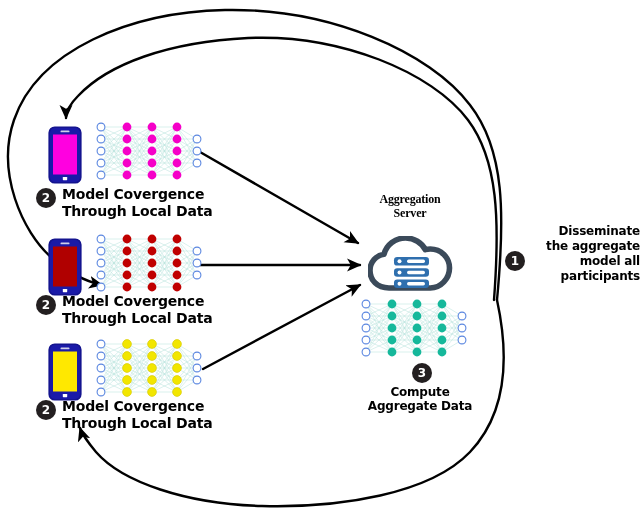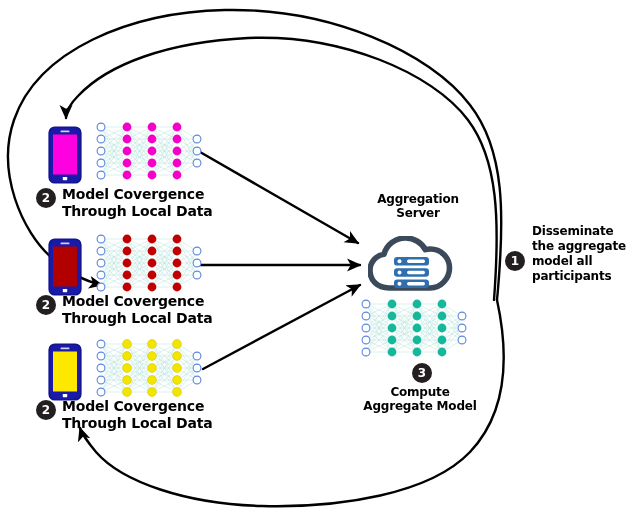--- a/index.html
+++ b/index.html
@@ -229,21 +229,21 @@
         <circle cx="84" cy="19" r="4.4"></circle>
       <circle cx="84" cy="31" r="4.4"></circle>
         <circle cx="84" cy="43" r="4.4"></circle>
       <circle cx="84" cy="55" r="4.4"></circle>
     </g>
   </svg>
   <div class="badge" style="left:36px;top:400px;">2</div>
   <div class="cap client-cap" style="left:62px;top:398px;">Model Covergence
 Through Local Data</div>
 
-  <div class="cap srv-cap" style="left:358px;top:192px;width:120px;">Aggregation
+  <div class="cap srv-cap" style="left:350px;top:192px;width:120px;font-family:Liberation Serif, serif;">Aggregation
 Server</div>
   <svg class="nn" style="left:368px;top:236px;" width="88" height="58" viewBox="0 0 88 58">
     <path d="M21,52 C9,52 2,44 2,34.5 C2,26 8,19.5 16,18.3
              C18.5,8.6 27.3,2 37.6,2 C46.2,2 53.8,6.7 57.3,13.7
              C58.9,13.2 60.6,13 62.3,13 C73,13 81.5,21.5 81.5,32
              C81.5,42.5 73,52 62.3,52 Z" fill="none" stroke="#3b4a5a" stroke-width="5.6" stroke-linejoin="round" stroke-linecap="round"></path>
     <g fill="#2f6fae">
       <rect x="26" y="21" width="35" height="8.6" rx="3.2"></rect>
       <rect x="26" y="32.2" width="35" height="8.6" rx="3.2"></rect>
       <rect x="26" y="43.4" width="35" height="8.6" rx="3.2"></rect>
@@ -304,21 +304,21 @@
       <circle cx="59" cy="55" r="4.4"></circle>
       <circle cx="84" cy="7" r="4.4"></circle>
         <circle cx="84" cy="19" r="4.4"></circle>
       <circle cx="84" cy="31" r="4.4"></circle>
         <circle cx="84" cy="43" r="4.4"></circle>
       <circle cx="84" cy="55" r="4.4"></circle>
     </g>
   </svg>
   <div class="badge" style="left:412px;top:363px;">3</div>
   <div class="cap agg-cap" style="left:358px;top:385px;width:124px;">Compute
-Aggregate Model</div>
+Aggregate Data</div>
 
   <div class="badge" style="left:505px;top:251px;">1</div>
-  <div class="cap dissem-cap" style="left:532px;top:224px;width:108px;">Disseminate
+  <div class="cap dissem-cap" style="left:532px;top:224px;width:108px;text-align:right;">Disseminate
 the aggregate
 model all
 participants</div>
 
 </div>
 
 </body></html>

